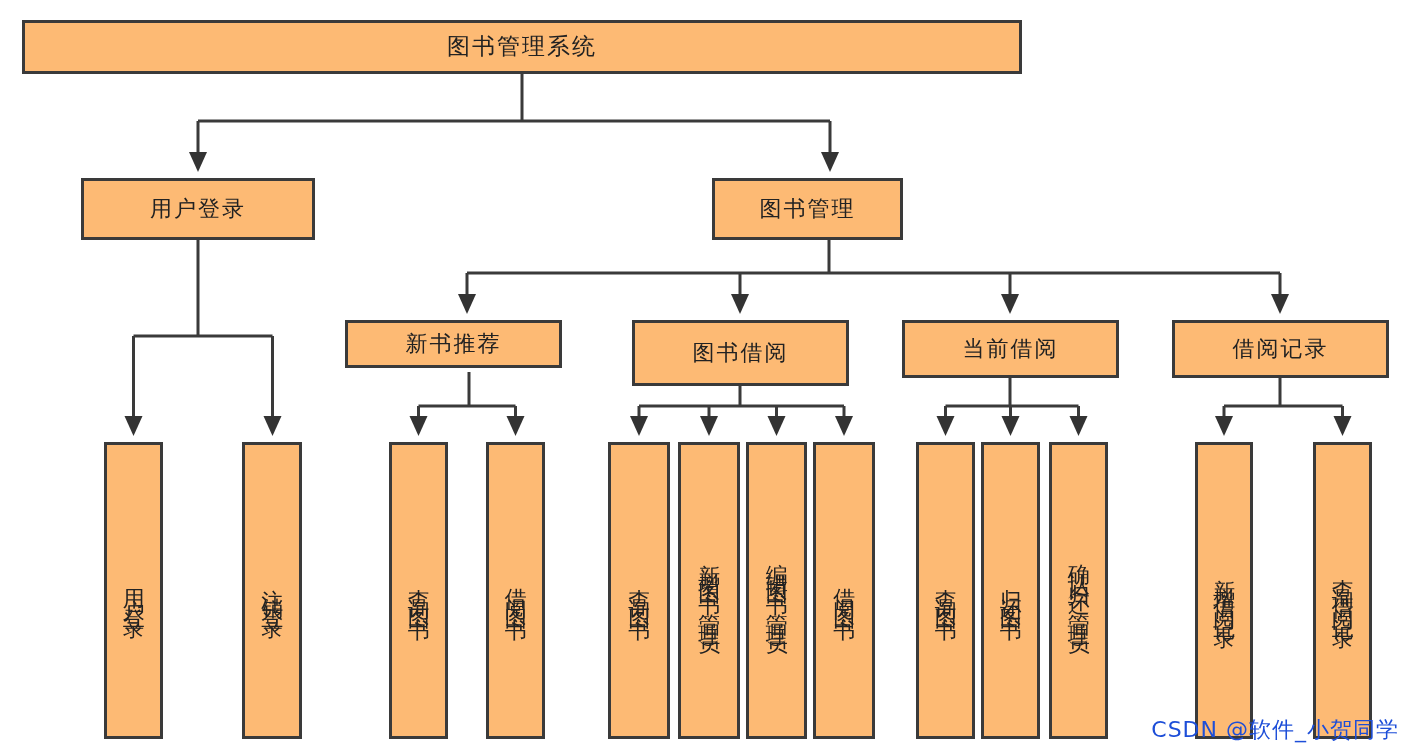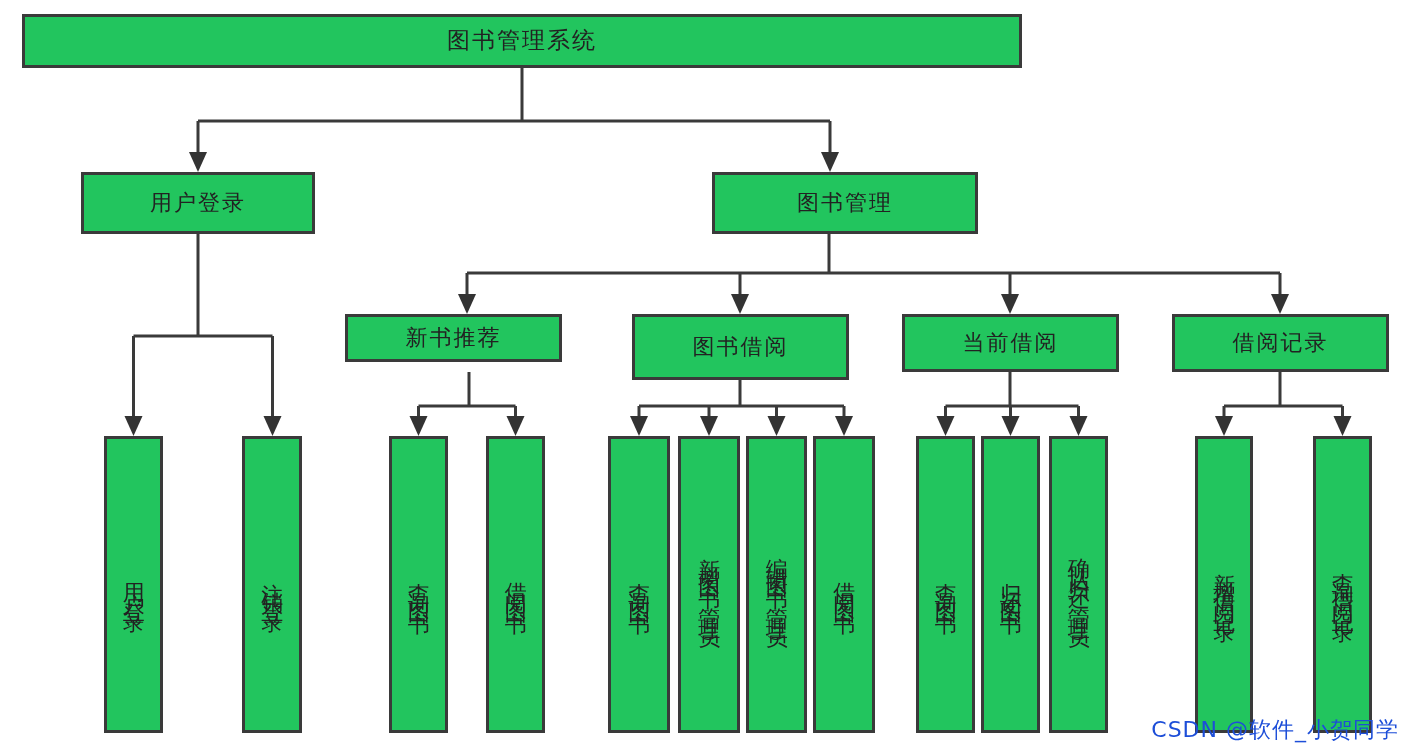--- a/index.html
+++ b/index.html
@@ -31,30 +31,31 @@
     stroke-width: 3;
     fill: none;
   }
   .connectors polygon {
     fill: #333333;
     stroke: none;
   }
   .node {
     position: absolute;
     box-sizing: border-box;
-    background: #22c55e;
+    background: #fdba74;
     border: 3px solid #3a3a3a;
     display: flex;
     align-items: center;
     justify-content: center;
     color: #222222;
     font-size: 22px;
     letter-spacing: 2px;
     text-align: center;
     line-height: 1.2;
+    margin-top: 6px;
   }
   .node.root-box { font-size: 23px; }
   .node.v {
     writing-mode: vertical-rl;
     text-orientation: mixed;
     letter-spacing: 10px;
     font-size: 22px;
   }
   .watermark {
     position: absolute;
@@ -107,21 +108,21 @@
       <polygon points="1001.5,416 1019.5,416 1010.5,436"></polygon>
       <polygon points="1069.5,416 1087.5,416 1078.5,436"></polygon>
       <polygon points="1215,416 1233,416 1224,436"></polygon>
       <polygon points="1333.5,416 1351.5,416 1342.5,436"></polygon>
     </g>
   </svg>
 
   <div class="node root-box" style="left:22px;top:14px;width:1000px;height:54px">图书管理系统</div>
 
   <div class="node" style="left:81px;top:172px;width:234px;height:62px">用户登录</div>
-  <div class="node" style="left:712px;top:172px;width:266px;height:62px">图书管理</div>
+  <div class="node" style="left:712px;top:172px;width:191px;height:62px">图书管理</div>
 
   <div class="node" style="left:345px;top:314px;width:217px;height:48px">新书推荐</div>
   <div class="node" style="left:632px;top:314px;width:217px;height:66px">图书借阅</div>
   <div class="node" style="left:902px;top:314px;width:217px;height:58px">当前借阅</div>
   <div class="node" style="left:1172px;top:314px;width:217px;height:58px">借阅记录</div>
 
   <div class="node v" style="left:104px;top:436px;width:59px;height:297px">用户登录</div>
   <div class="node v" style="left:242px;top:436px;width:60px;height:297px">注销登录</div>
 
   <div class="node v" style="left:389px;top:436px;width:59px;height:297px">查询图书</div>

